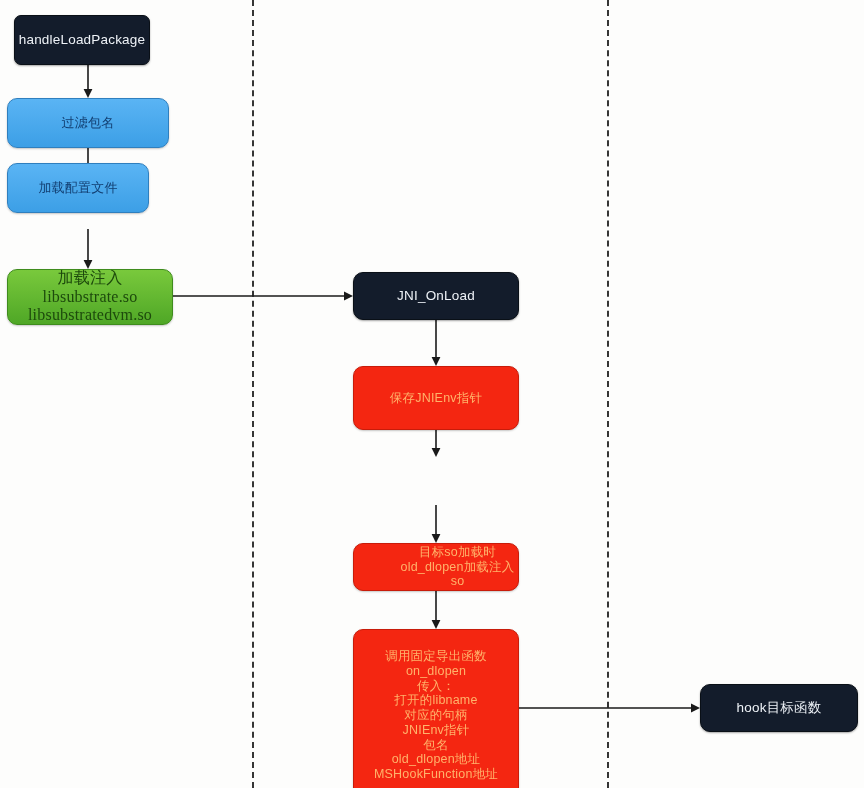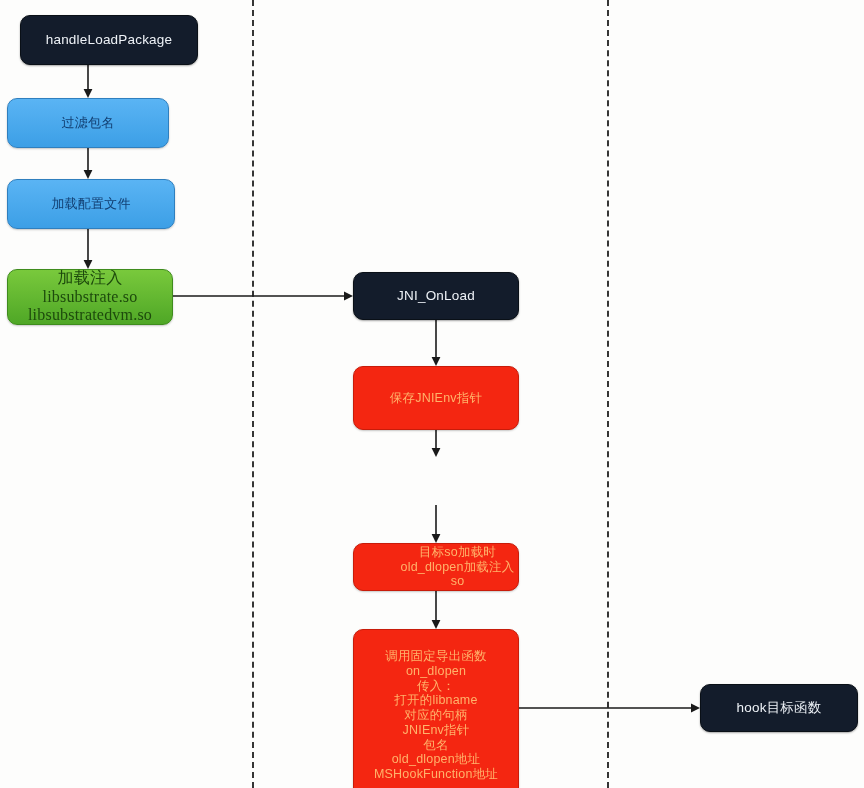--- a/index.html
+++ b/index.html
@@ -125,23 +125,23 @@
         <line x1="8" y1="0" x2="8" y2="31" stroke="#1a1a1a" stroke-width="1.6"></line>
         <polygon points="8,38 3.6,29 12.4,29" fill="#1a1a1a"></polygon>
       </svg>
     </div>
     <div class="conn" style="left: 519px; top: 700px; width: 181px; height: 16px;">
       <svg width="181" height="16">
         <line x1="0" y1="8" x2="174" y2="8" stroke="#1a1a1a" stroke-width="1.6"></line>
         <polygon points="181,8 172,3.6 172,12.4" fill="#1a1a1a"></polygon>
       </svg>
     </div>
-    <div class="node node-dark" style="left: 20px; top: 15px; width: 178px; height: 50px;">handleLoadPackage</div>
+    <div class="node node-dark" style="left: 14px; top: 15px; width: 136px; height: 50px; border-radius: 7px;">handleLoadPackage</div>
     <div class="node node-blue" style="left: 7px; top: 98px; width: 162px; height: 50px;">过滤包名</div>
-    <div class="node node-blue" style="left: 7px; top: 179px; width: 168px; height: 50px;">加载配置文件</div>
+    <div class="node node-blue" style="left: 7px; top: 163px; width: 142px; height: 50px;">加载配置文件</div>
     <div class="node node-green" style="left: 7px; top: 269px; width: 166px; height: 56px;">加载注入
 libsubstrate.so
 libsubstratedvm.so</div>
     <div class="node node-dark" style="left: 353px; top: 272px; width: 166px; height: 48px;">JNI_OnLoad</div>
     <div class="node node-red" style="left: 353px; top: 366px; width: 166px; height: 64px;">保存JNIEnv指针</div>
     <div class="node node-red" style="left: 353px; top: 543px; width: 166px; height: 48px; padding-left: 43px;">目标so加载时
 old_dlopen加载注入so</div>
     <div class="node node-red" style="left: 353px; top: 629px; width: 166px; height: 173px;">调用固定导出函数
 on_dlopen
 传入：

